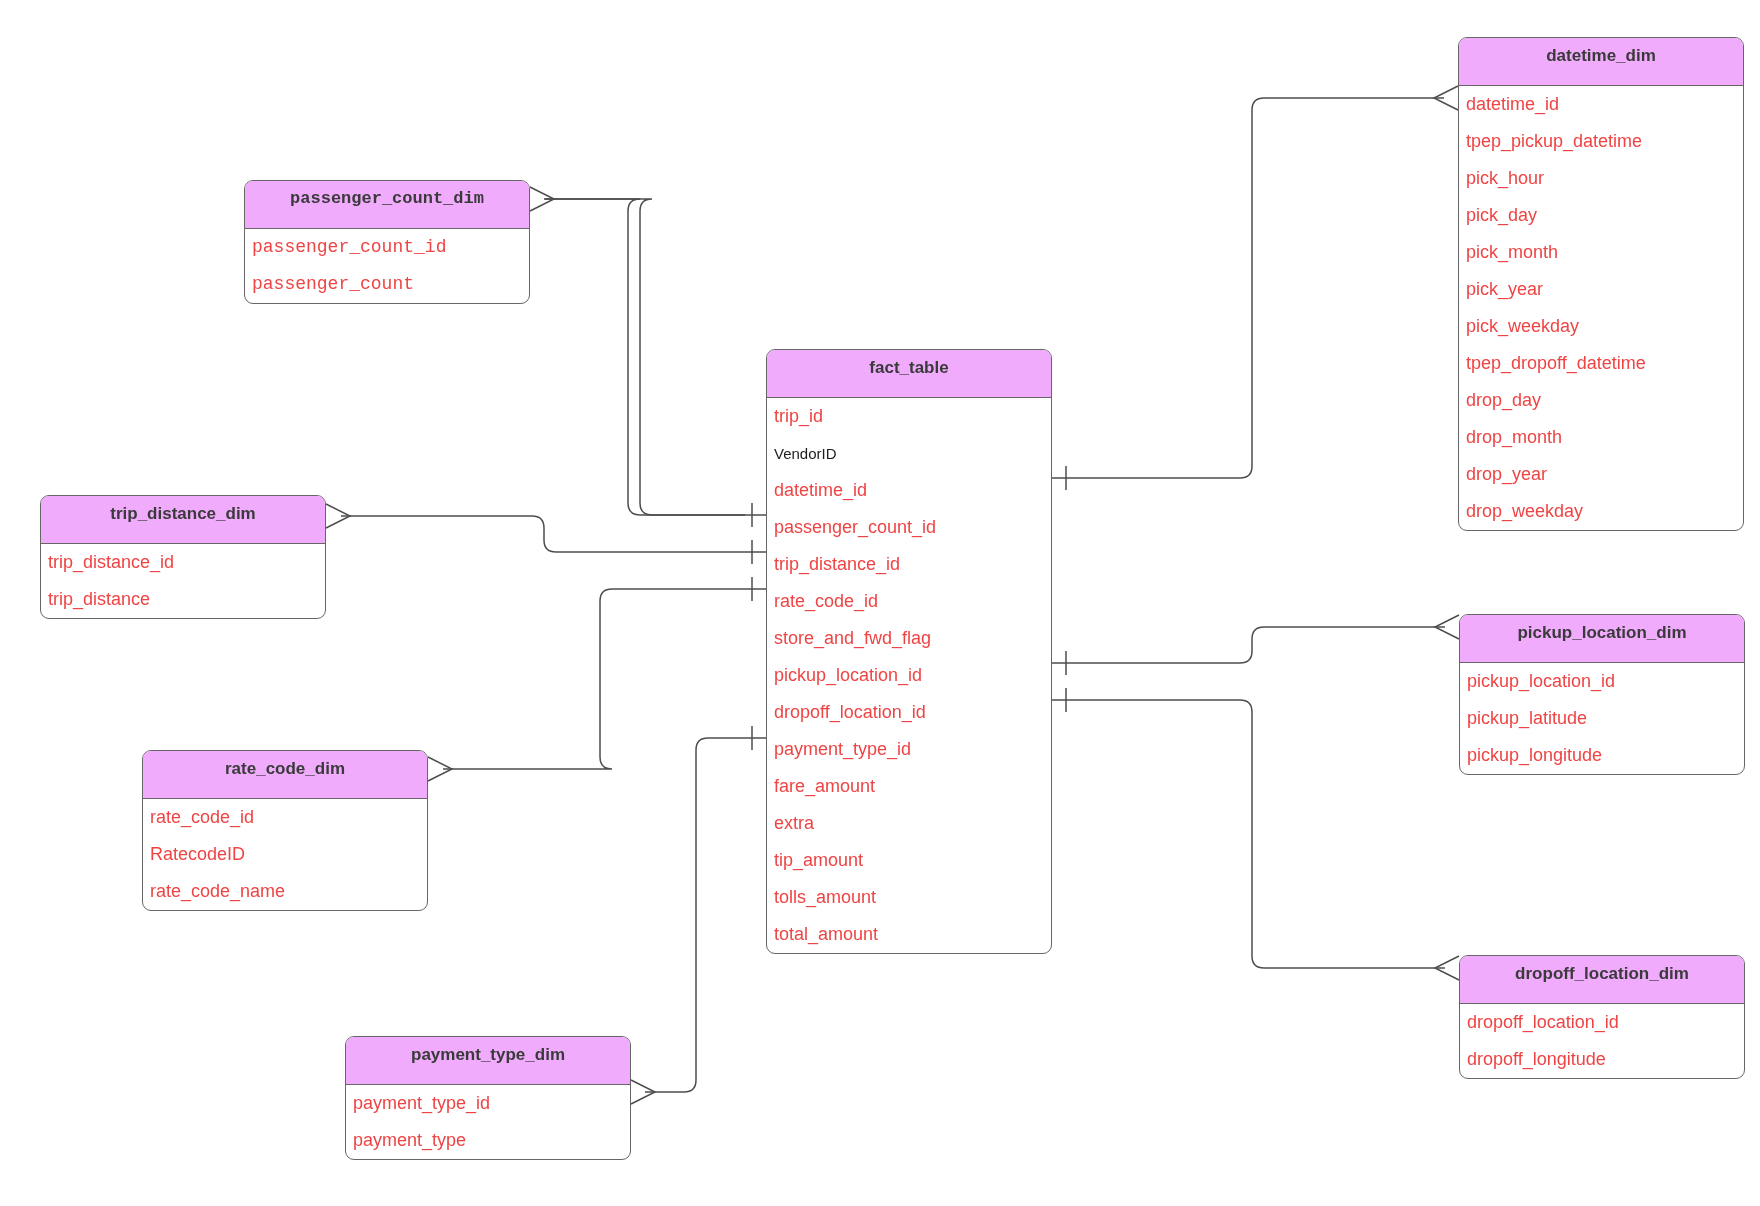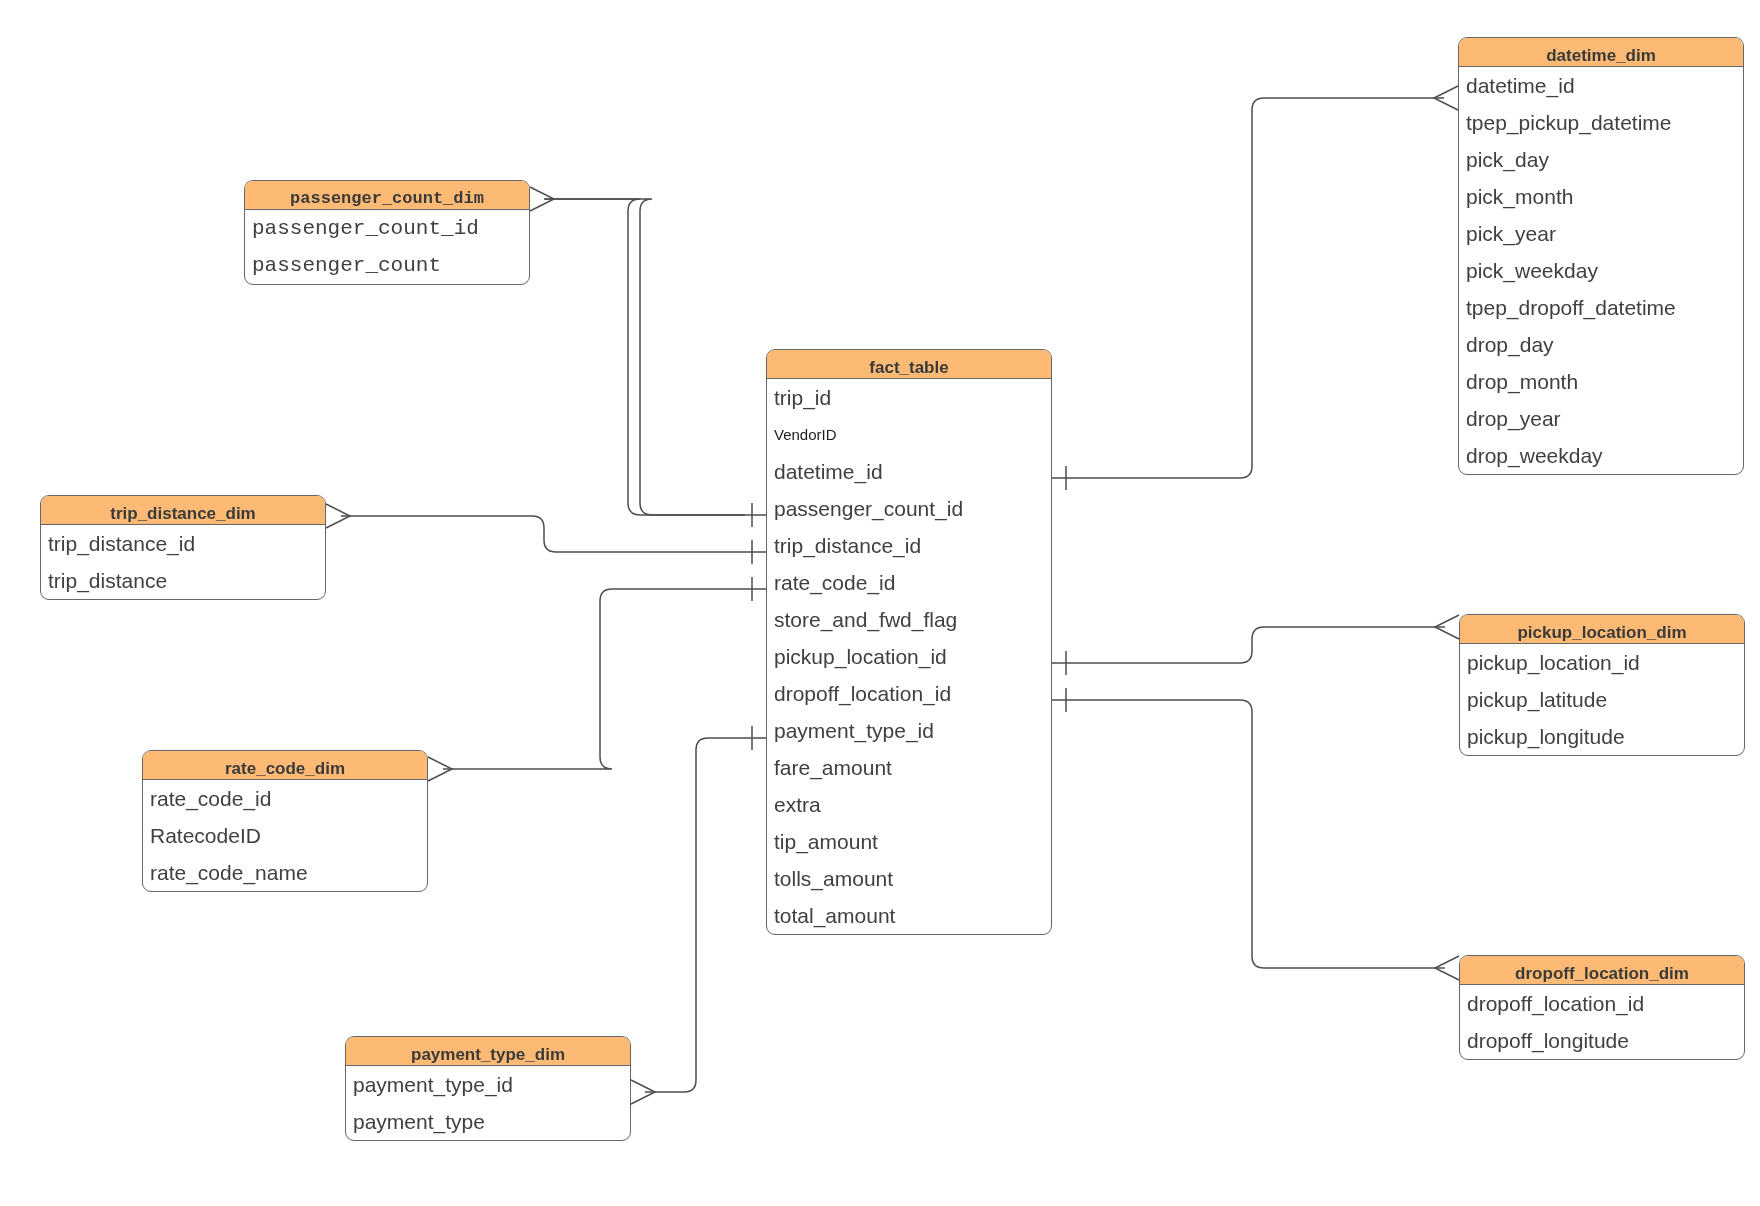--- a/index.html
+++ b/index.html
@@ -31,40 +31,40 @@
   .entity {
     position: absolute;
     box-sizing: border-box;
     background: #ffffff;
     border: 1px solid #666666;
     border-radius: 9px;
     overflow: hidden;
   }
   .entity-header {
     box-sizing: border-box;
-    height: 29px;
+    height: 48px;
     line-height: 36px;
-    background: #fdba74;
+    background: #f0abfc;
     border-bottom: 1px solid #666666;
     text-align: center;
     font-weight: bold;
     font-size: 17px;
     color: #3a3a3a;
     white-space: nowrap;
   }
   .entity-fields {
     padding: 0;
   }
   .field {
     box-sizing: border-box;
     height: 37px;
     line-height: 37px;
     padding-left: 7px;
-    font-size: 21px;
-    color: #404040;
+    font-size: 18px;
+    color: #ef4444;
     white-space: nowrap;
     overflow: hidden;
   }
   .field.small {
     font-size: 15px;
     color: #1d1d1d;
   }
   
   #ent-datetime_dim      { left: 1458px; top: 37px;  width: 286px; }
   #ent-passenger_count_dim { left: 244px;  top: 180px; width: 286px; font-family: Liberation Mono, monospace; }
@@ -125,20 +125,21 @@
         <path d="M631,1080 L655,1092 L631,1104"></path>
       </g>
     </g>
   </svg>
 
   <div class="entity" id="ent-datetime_dim">
     <div class="entity-header">datetime_dim</div>
     <div class="entity-fields">
       <div class="field">datetime_id</div>
       <div class="field">tpep_pickup_datetime</div>
+      <div class="field">pick_hour</div>
       <div class="field">pick_day</div>
       <div class="field">pick_month</div>
       <div class="field">pick_year</div>
       <div class="field">pick_weekday</div>
       <div class="field">tpep_dropoff_datetime</div>
       <div class="field">drop_day</div>
       <div class="field">drop_month</div>
       <div class="field">drop_year</div>
       <div class="field">drop_weekday</div>
     </div>

